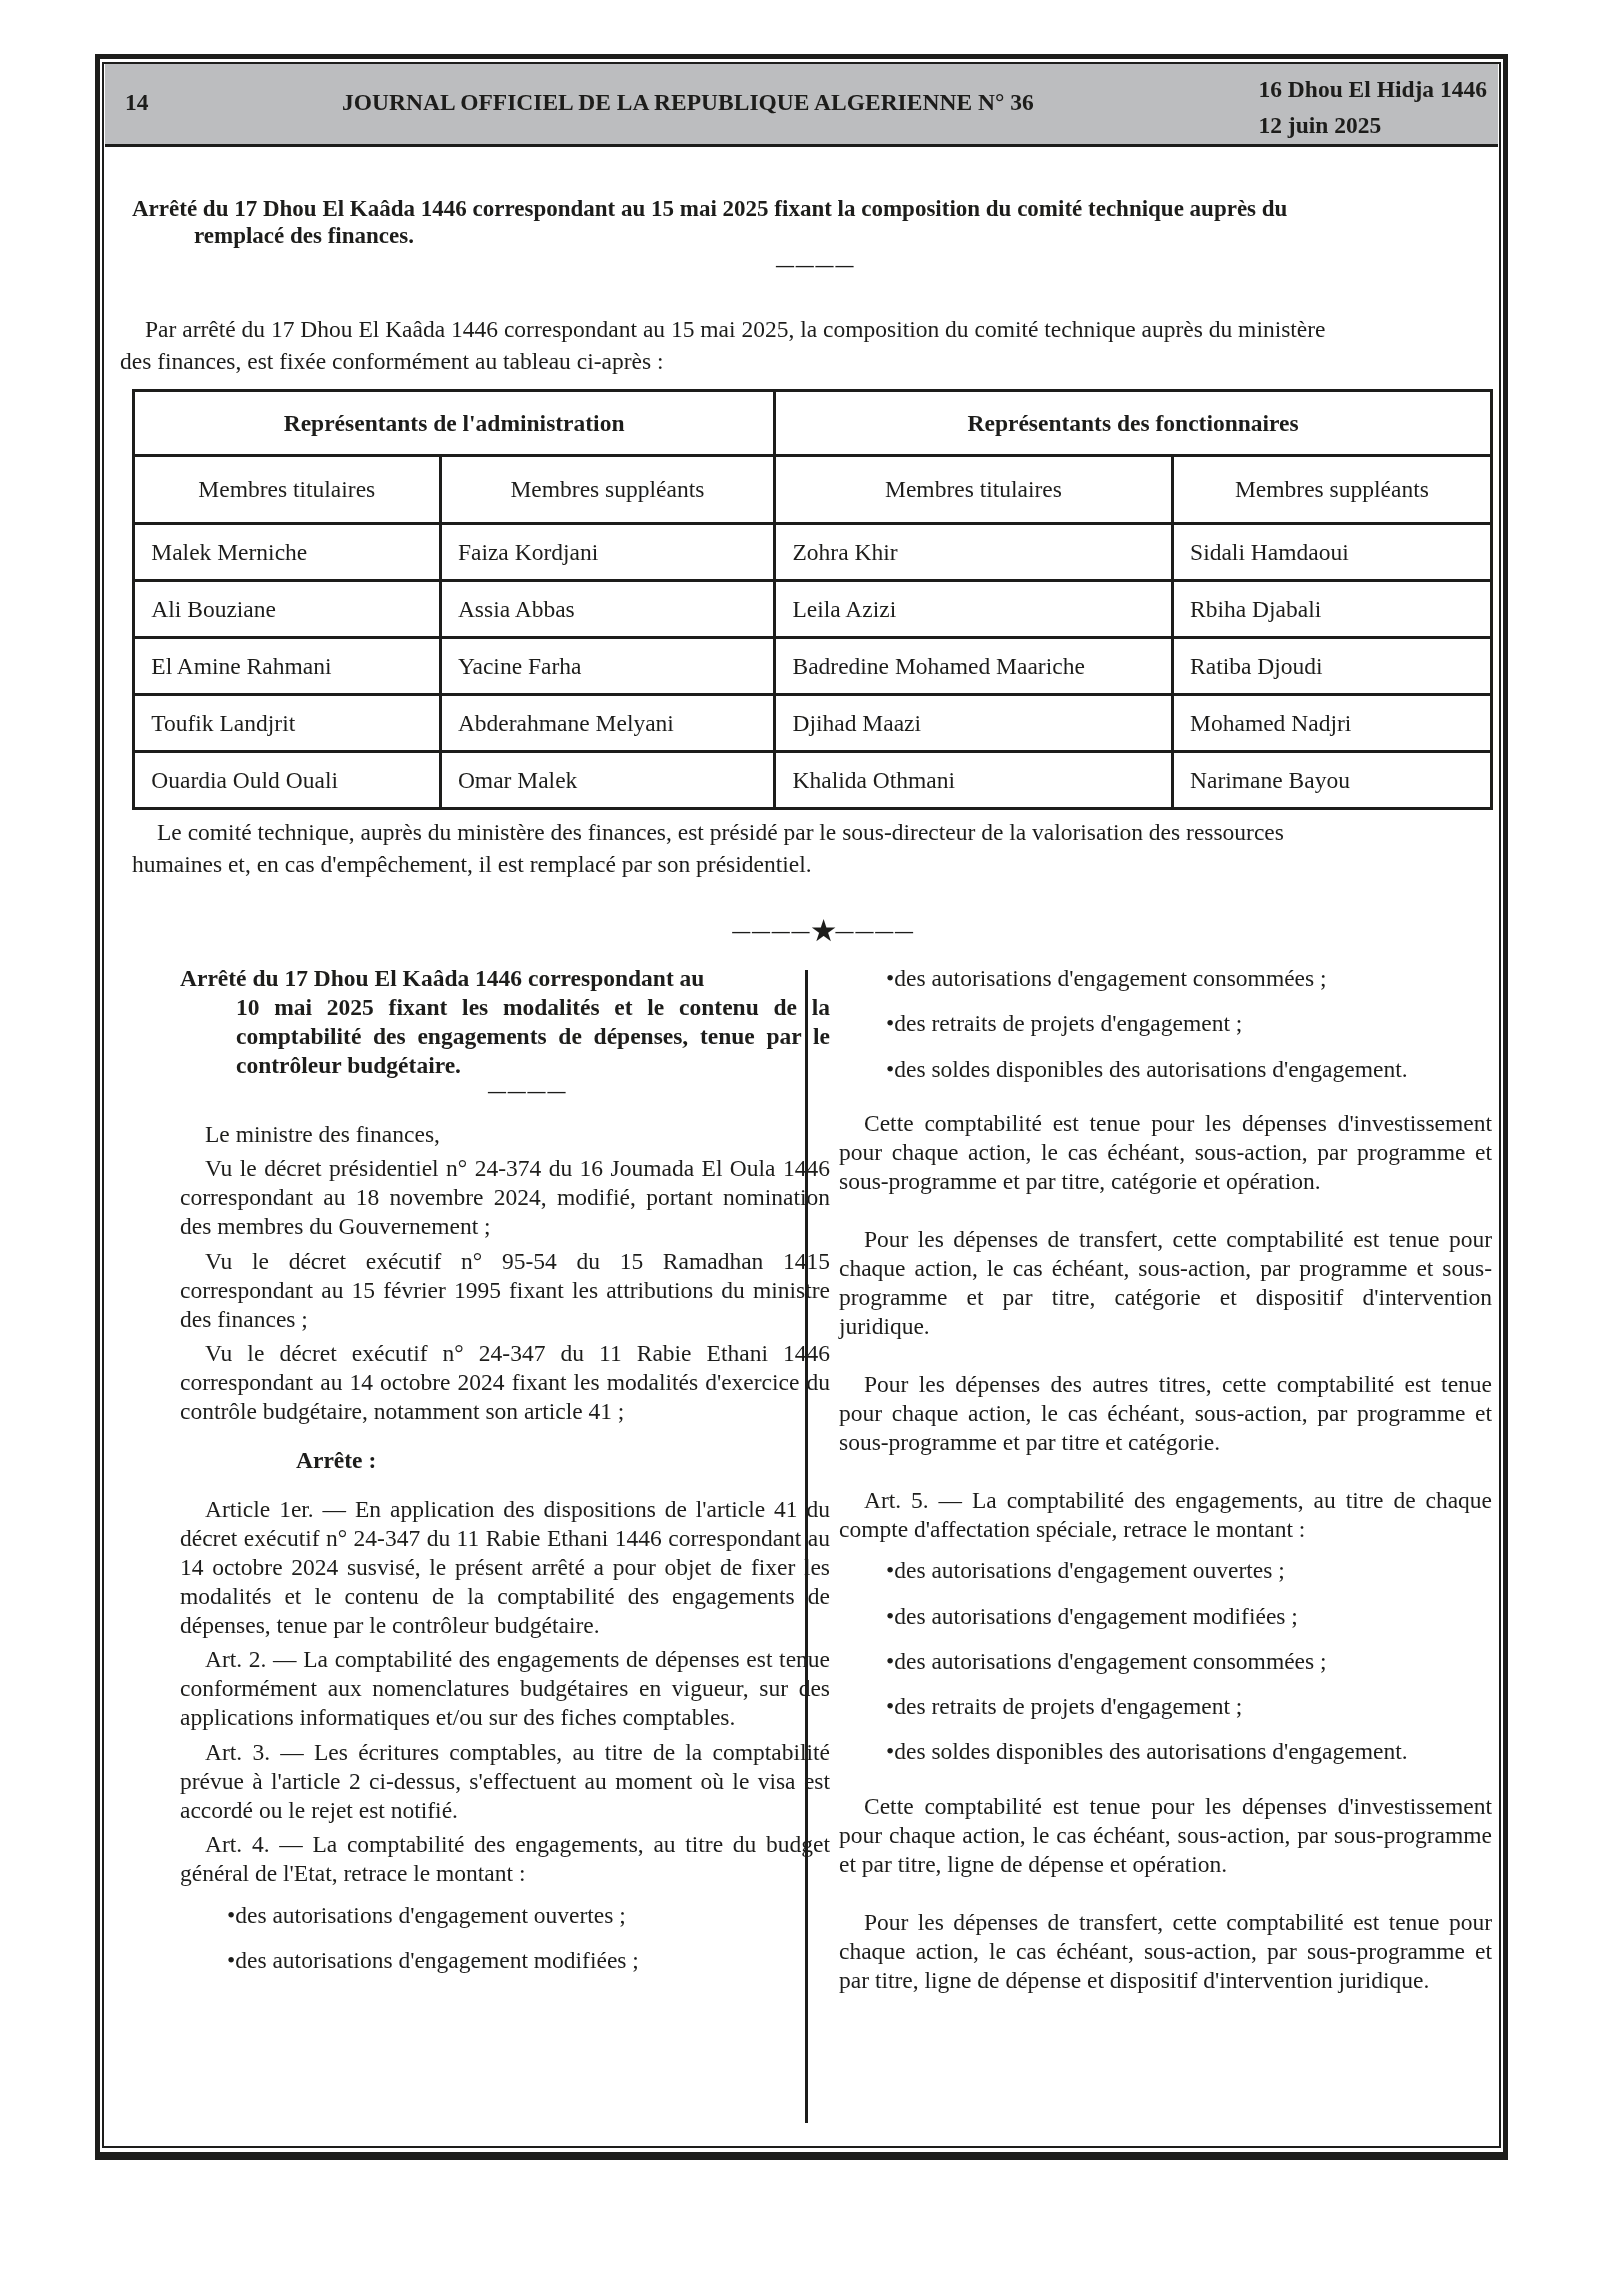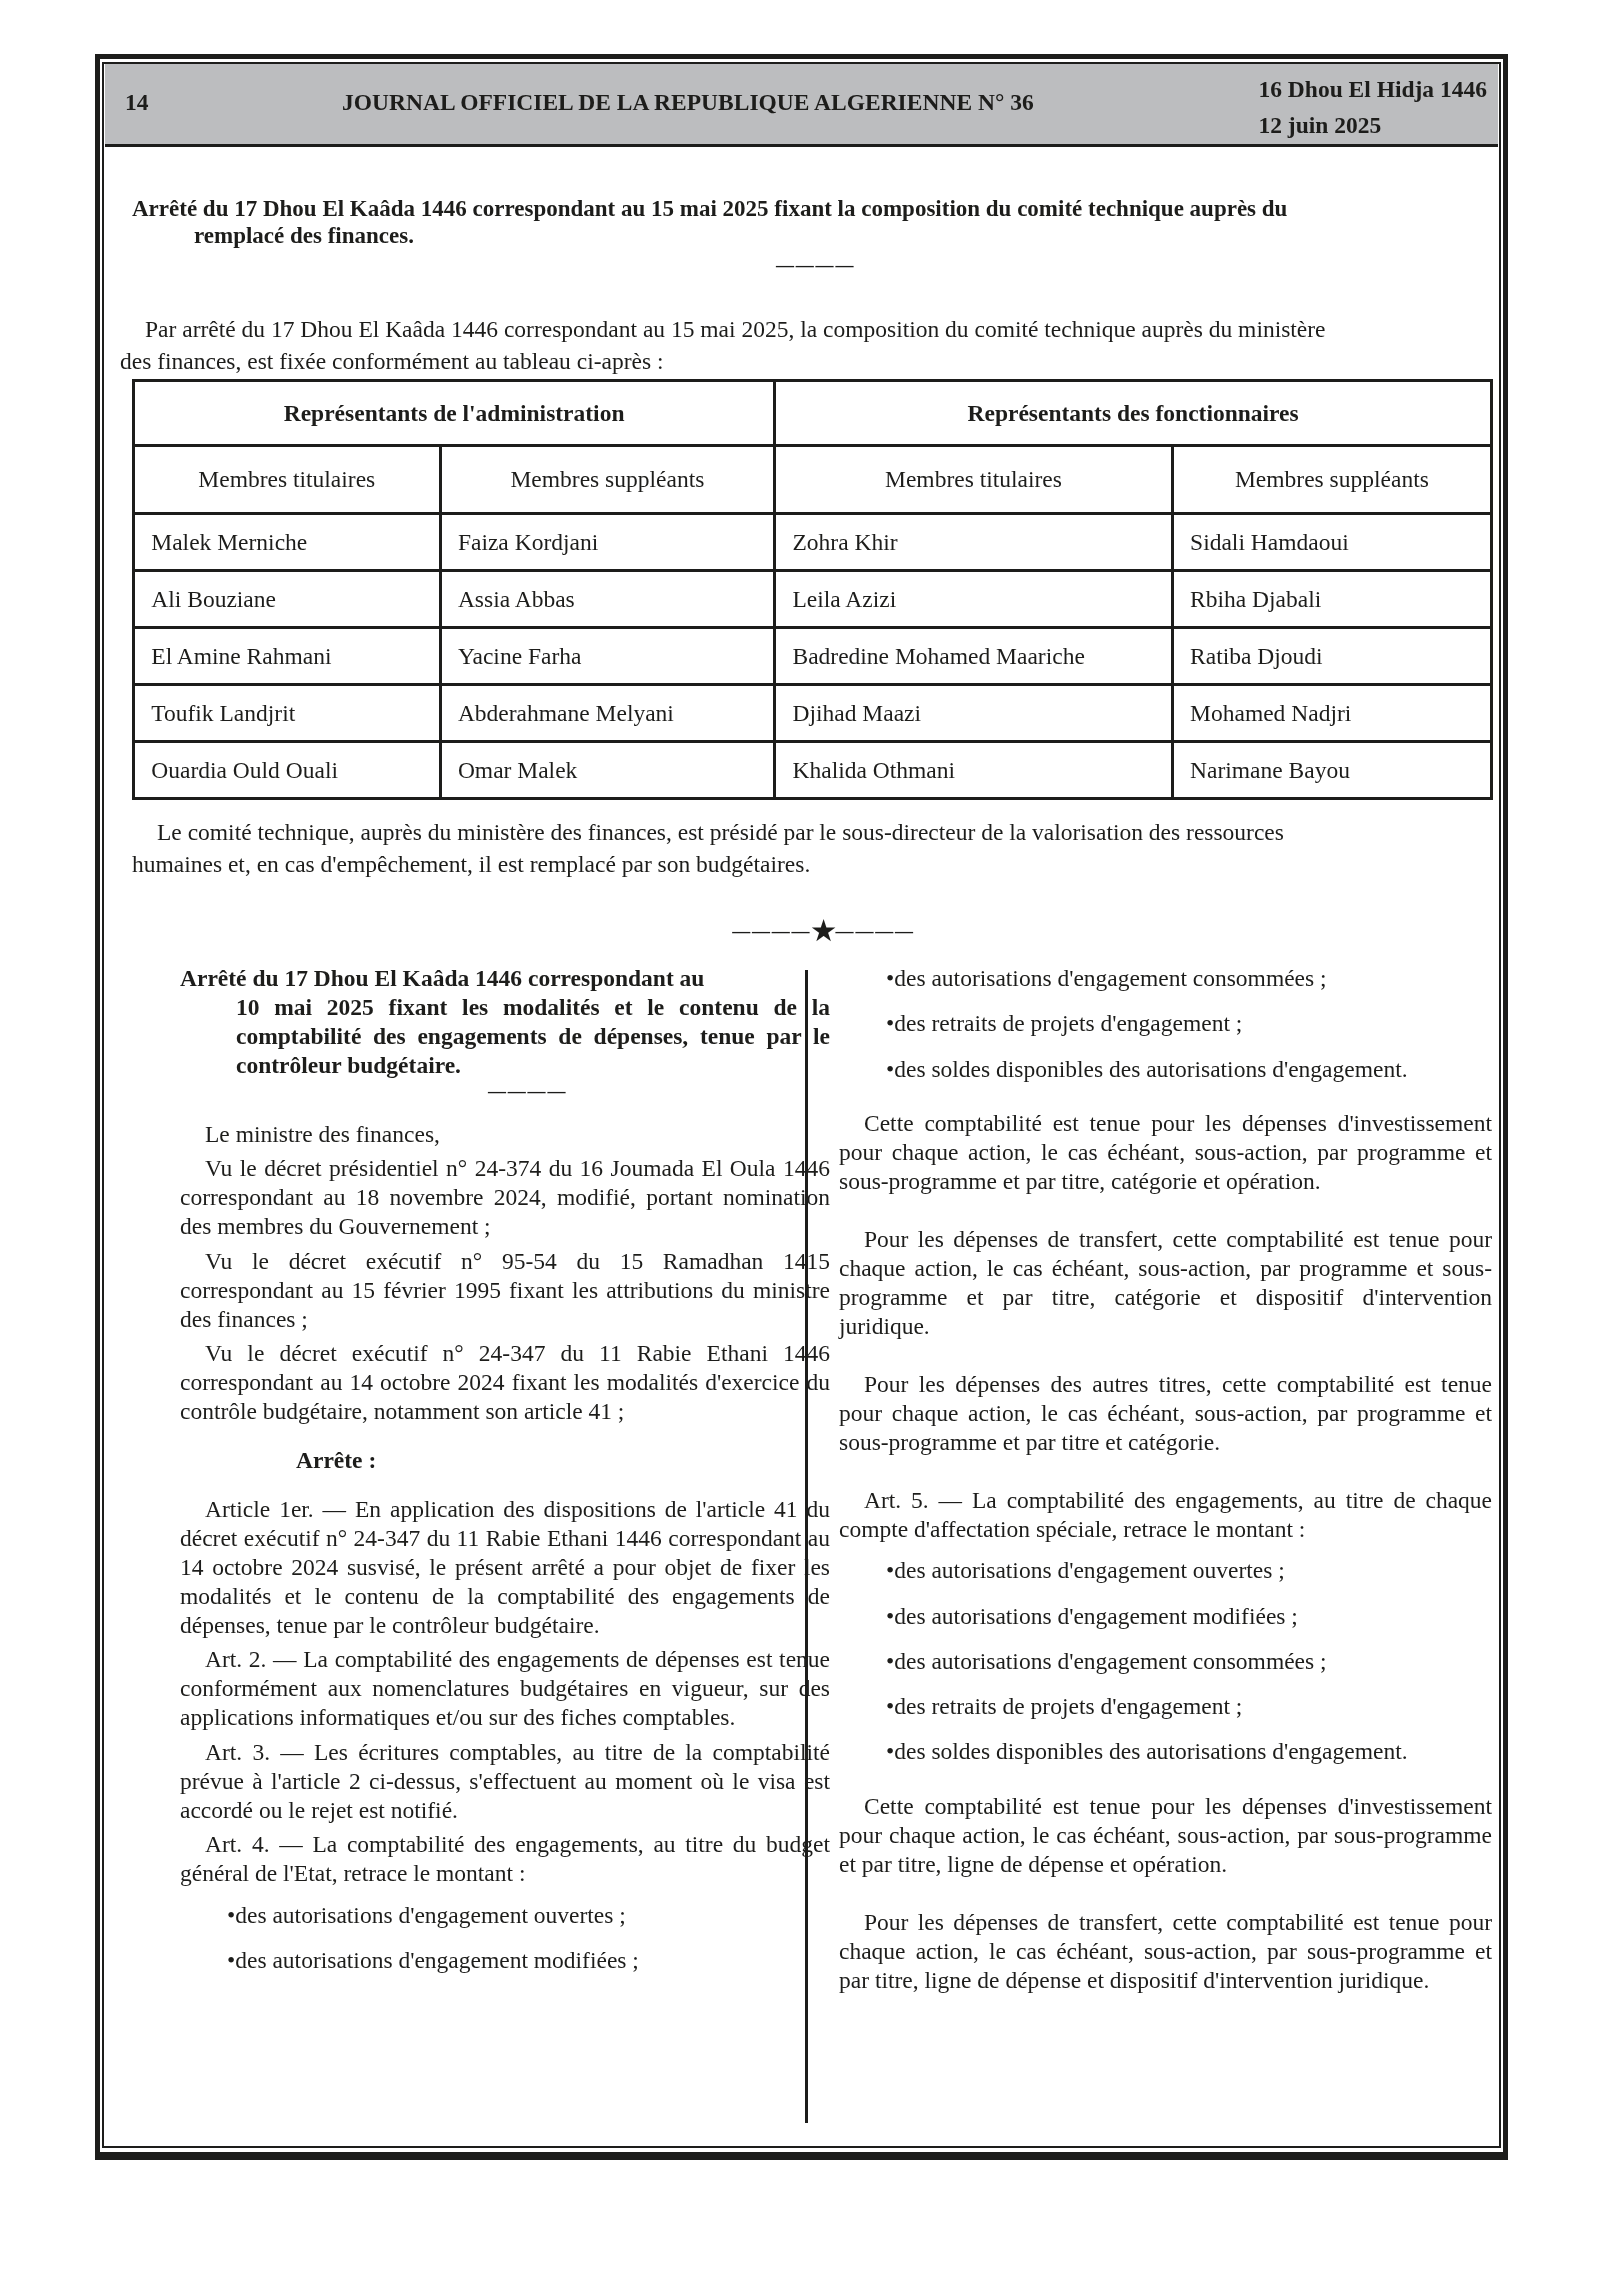--- a/index.html
+++ b/index.html
@@ -10,21 +10,21 @@
   .hdr-page { position:absolute; left:20px; top:25px; font-size:23.5px; font-weight:bold; }
   .hdr-title { position:absolute; left:237px; top:25px; font-size:23.5px; font-weight:bold; letter-spacing:0px; }
   .hdr-dates { position:absolute; right:11px; top:7.2px; text-align:left; font-size:23.5px; font-weight:bold; line-height:36px; }
 
   .t1-title { position:absolute; left:132px; top:195px; width:1357px; font-size:23px; font-weight:bold; line-height:27px; text-align:justify; }
   .t1-title .l2 { display:block; padding-left:62px; }
   .dash { position:absolute; font-size:18px; letter-spacing:1.8px; font-weight:bold; }
   .para { position:absolute; font-size:23.5px; line-height:32px; text-align:justify; }
   .para .ind { padding-left:25px; }
 
-  table.comp { position:absolute; left:132px; top:379px; width:1361px; border-collapse:collapse; font-size:23.5px; }
+  table.comp { position:absolute; left:132px; top:389px; width:1361px; border-collapse:collapse; font-size:23.5px; }
   table.comp td, table.comp th { border:3.6px solid #1d1d1b; padding:0 16.3px; height:54px; }
   table.comp th { font-weight:bold; height:62px; text-align:center; }
   table.comp tr.sub td { text-align:center; height:65px; }
   table.comp td.c1 { width:271px; } table.comp td.c2 { width:299px; } table.comp td.c3 { width:362px; }
 
   .star-sep { position:absolute; left:706px; top:915px; width:235px; text-align:center; font-size:18px; font-weight:bold; letter-spacing:1.8px; }
   .star-sep .star { font-size:27px; vertical-align:-2.7px; letter-spacing:0; }
 
   .col-div { position:absolute; left:805px; top:970px; width:2.7px; height:1153px; background:#1d1d1b; }
   .colL { position:absolute; left:149px; top:964px; width:650px; font-size:23.5px; line-height:29px;margin-left:31px; }
@@ -103,21 +103,21 @@
     <td>Ouardia Ould Ouali</td>
     <td>Omar Malek</td>
     <td>Khalida Othmani</td>
     <td>Narimane Bayou</td>
   </tr>
 </tbody>
   </table>
 
 <div class="para" style="left:132px; top:816px; width:1361px;">
   <div class="ind">Le comité technique, auprès du ministère des finances, est présidé par le sous-directeur de la valorisation des ressources</div>
-  <div>humaines et, en cas d'empêchement, il est remplacé par son budgétaires.</div>
+  <div>humaines et, en cas d'empêchement, il est remplacé par son présidentiel.</div>
 </div>
 
 <div class="star-sep">
   <span>————</span><span class="star">★</span><span>————</span>
 </div>
 
 <div class="col-div"></div>
 
 <div class="colL">
   <div class="art-title">

